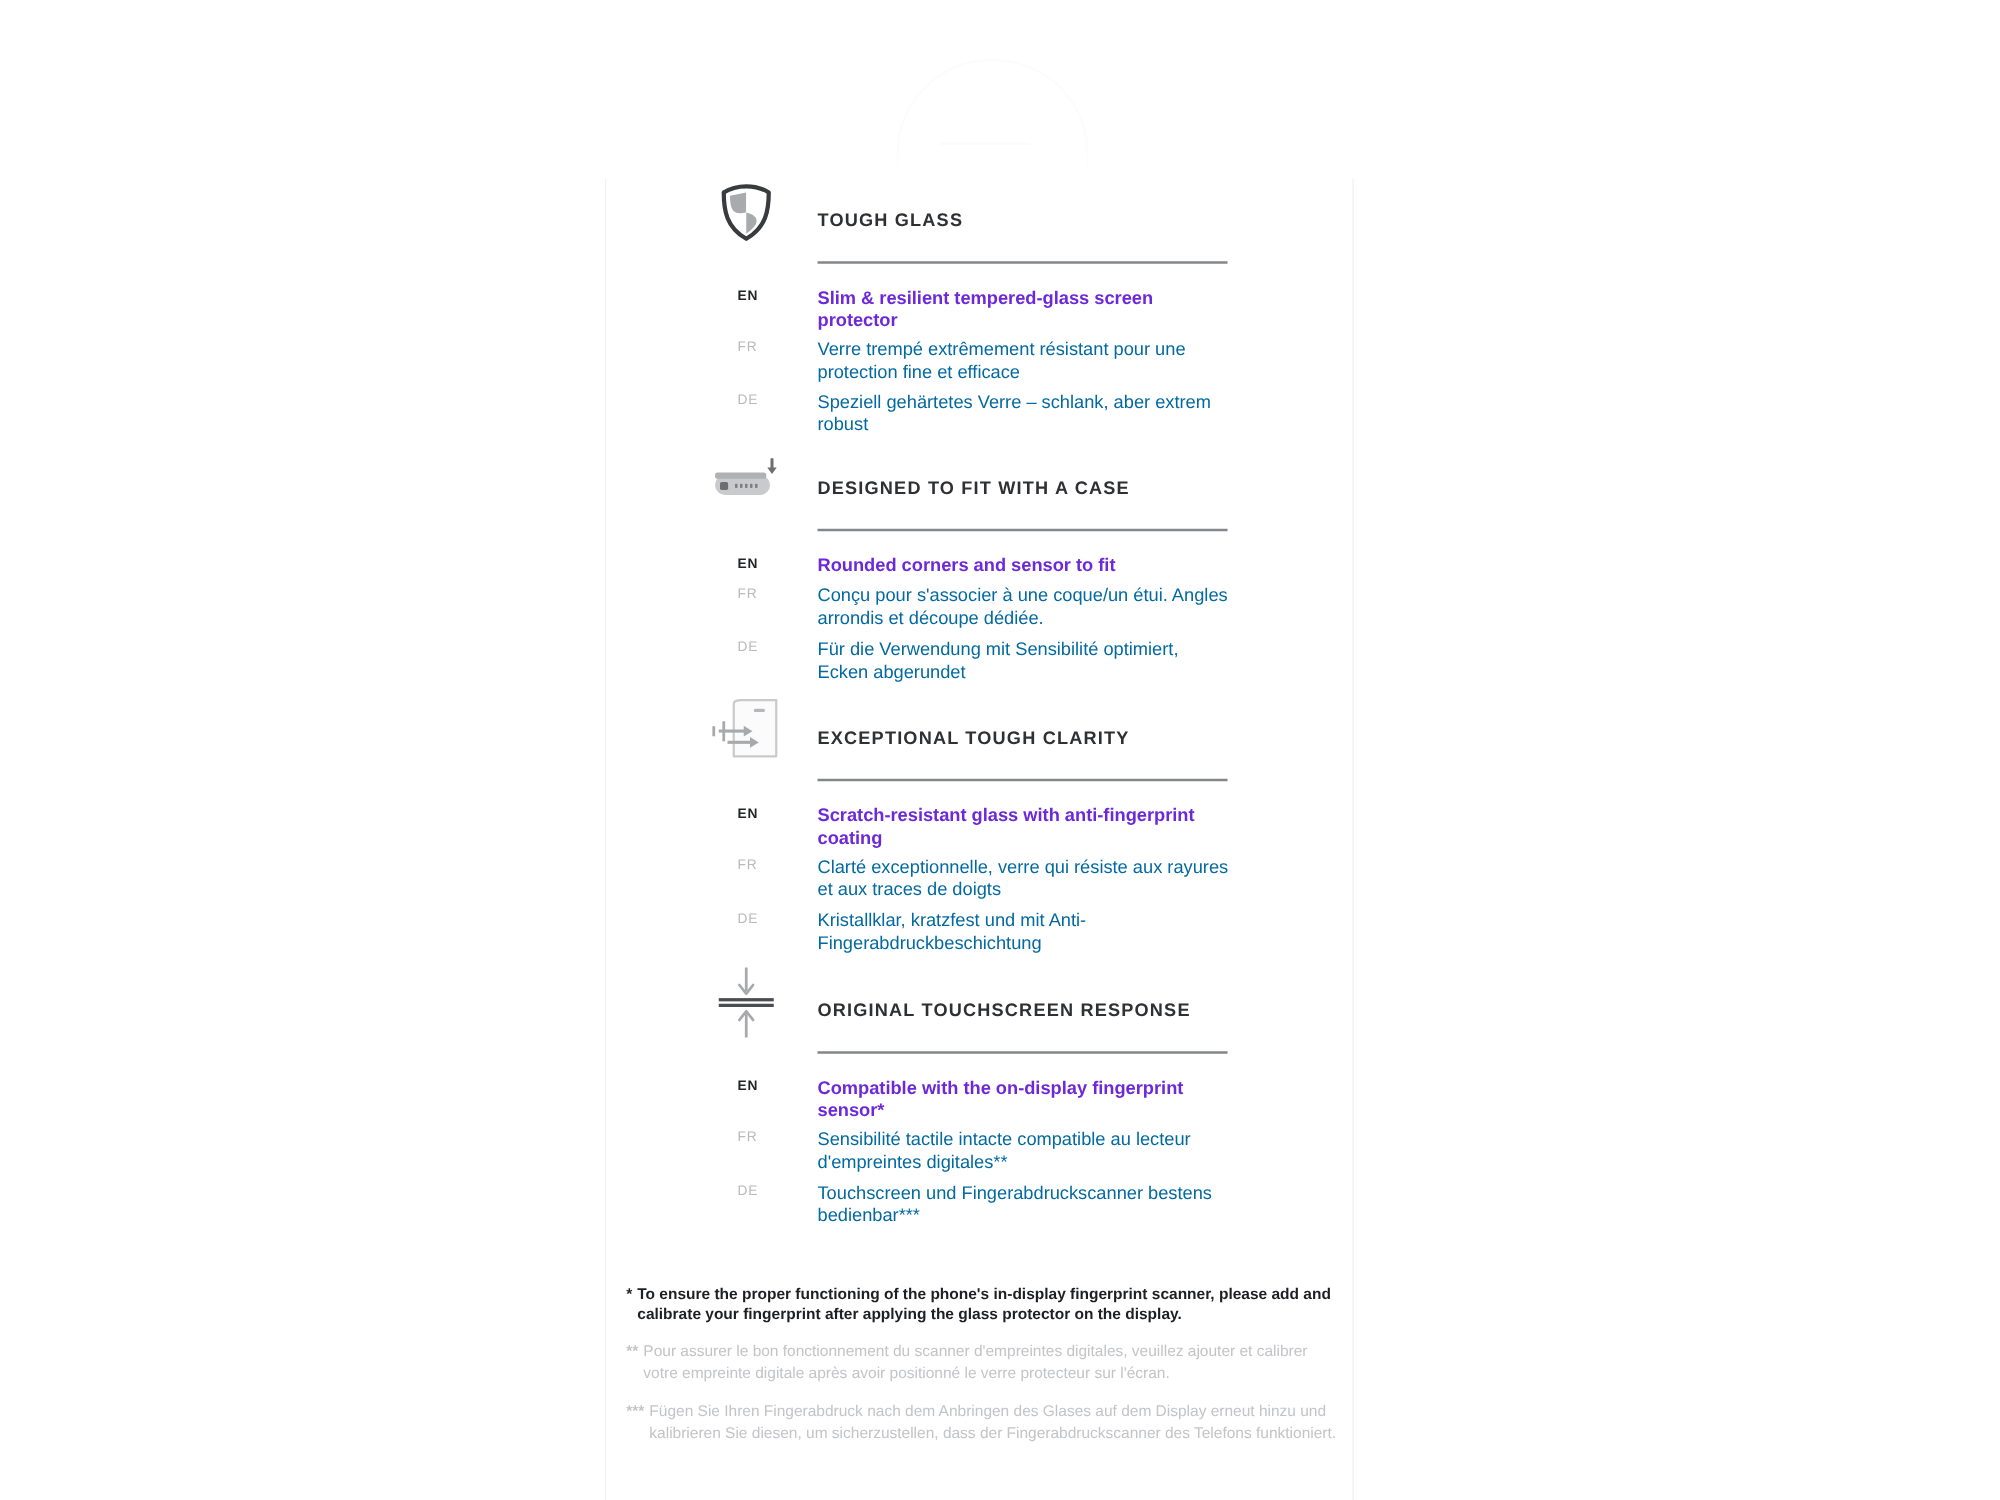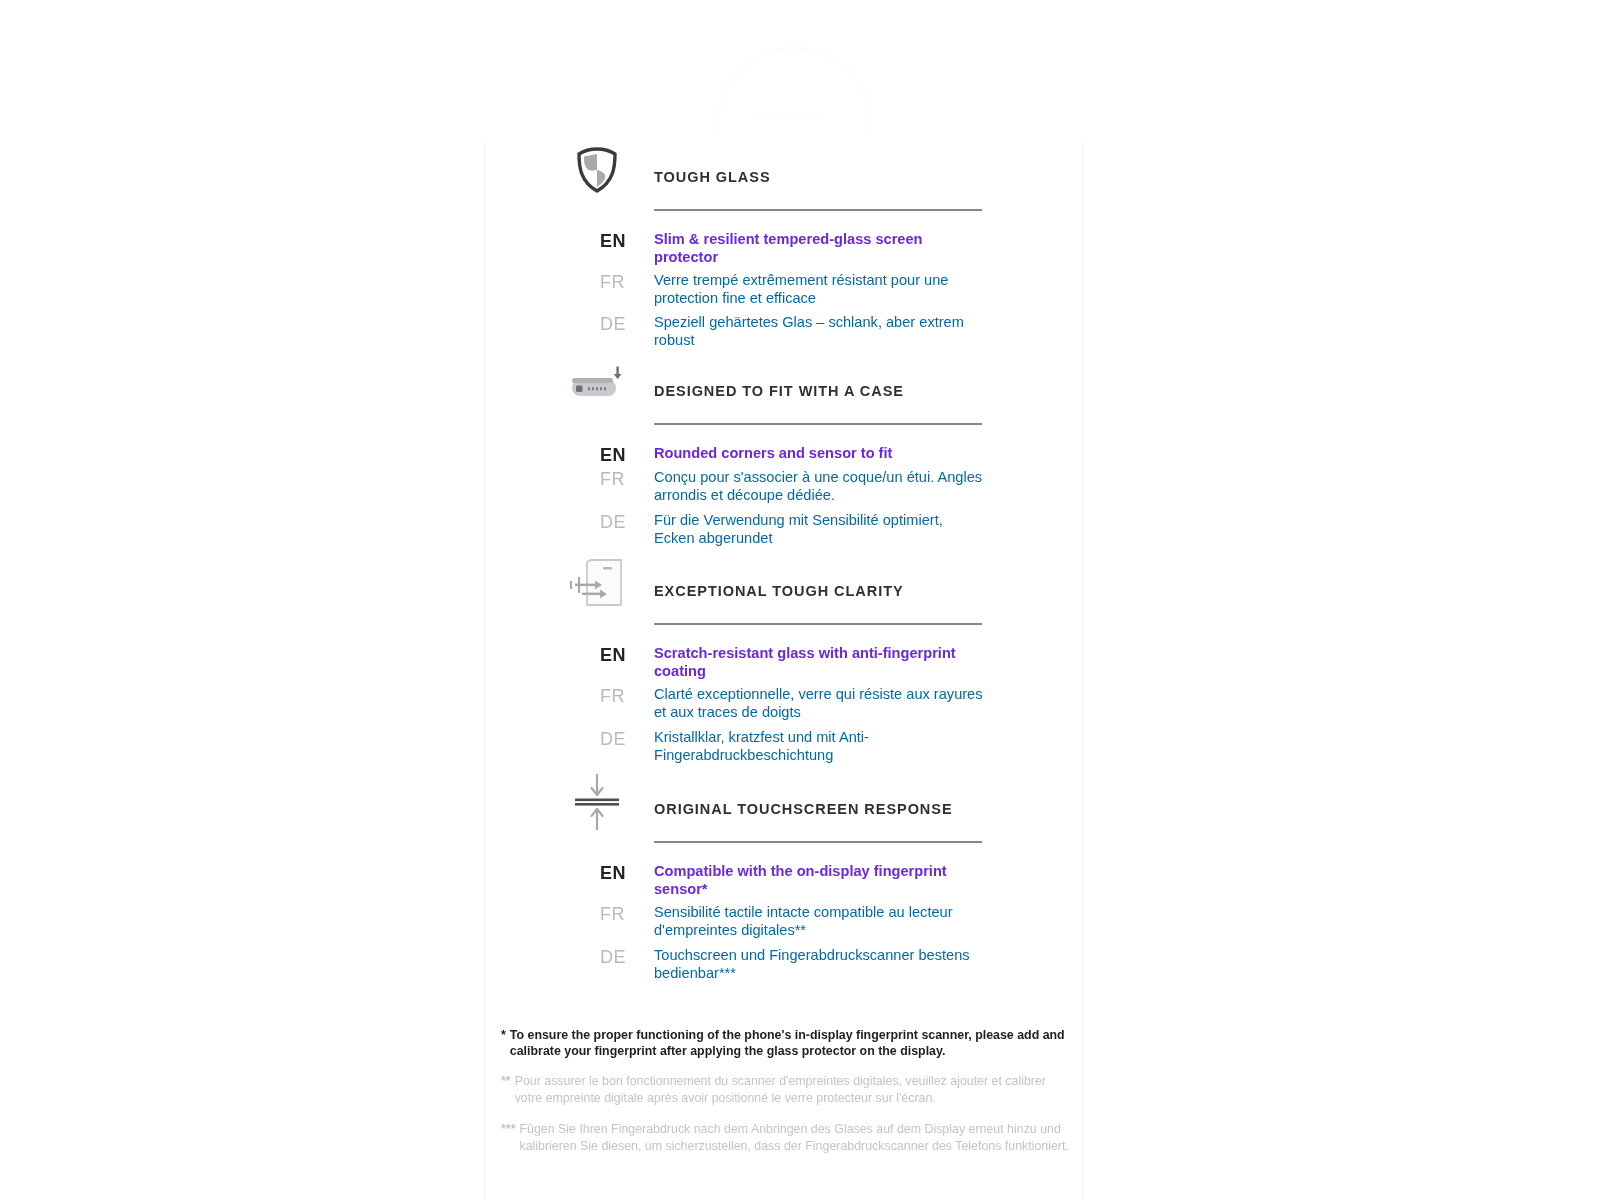--- a/index.html
+++ b/index.html
@@ -109,24 +109,24 @@
     left: 0;
     width: 599px;
   }
   .lang-row {
     position: absolute;
     left: 0;
     width: 599px;
   }
   .lang-code {
     position: absolute;
-    left: 115px;
+    left: 105px;
     width: 40px;
     text-align: left;
-    font-size: 18px;
+    font-size: 11px;
     letter-spacing: 0.6px;
   }
   .lang-text {
     position: absolute;
     left: 169px;
     width: 330px;
     font-size: 14.6px;
     line-height: 17.6px;
   }
   .lang-row.en .lang-code { font-weight: bold; color: #232427; }
@@ -193,21 +193,21 @@
         <div class="lang-row en" style="top:0px;">
           <div class="lang-code">EN</div>
           <div class="lang-text">Slim &amp; resilient tempered-glass screen protector</div>
         </div>
         <div class="lang-row fr" style="top:41px;">
           <div class="lang-code">FR</div>
           <div class="lang-text">Verre trempé extrêmement résistant pour une protection fine et efficace</div>
         </div>
         <div class="lang-row de" style="top:83px;">
           <div class="lang-code">DE</div>
-          <div class="lang-text">Speziell gehärtetes Glas – schlank, aber extrem robust</div>
+          <div class="lang-text">Speziell gehärtetes Verre – schlank, aber extrem robust</div>
         </div>
       </div>
     </div>
 
     <div class="feature" style="top:214px;">
       <div class="feature-head">
         <div class="feature-icon">
           <svg width="56" height="36" viewBox="0 0 56 36">
             <rect x="3" y="14" width="44" height="16" rx="8" fill="#c9cacd"></rect>
             <rect x="3" y="12" width="41" height="5" rx="2" fill="#b0b1b4"></rect>

